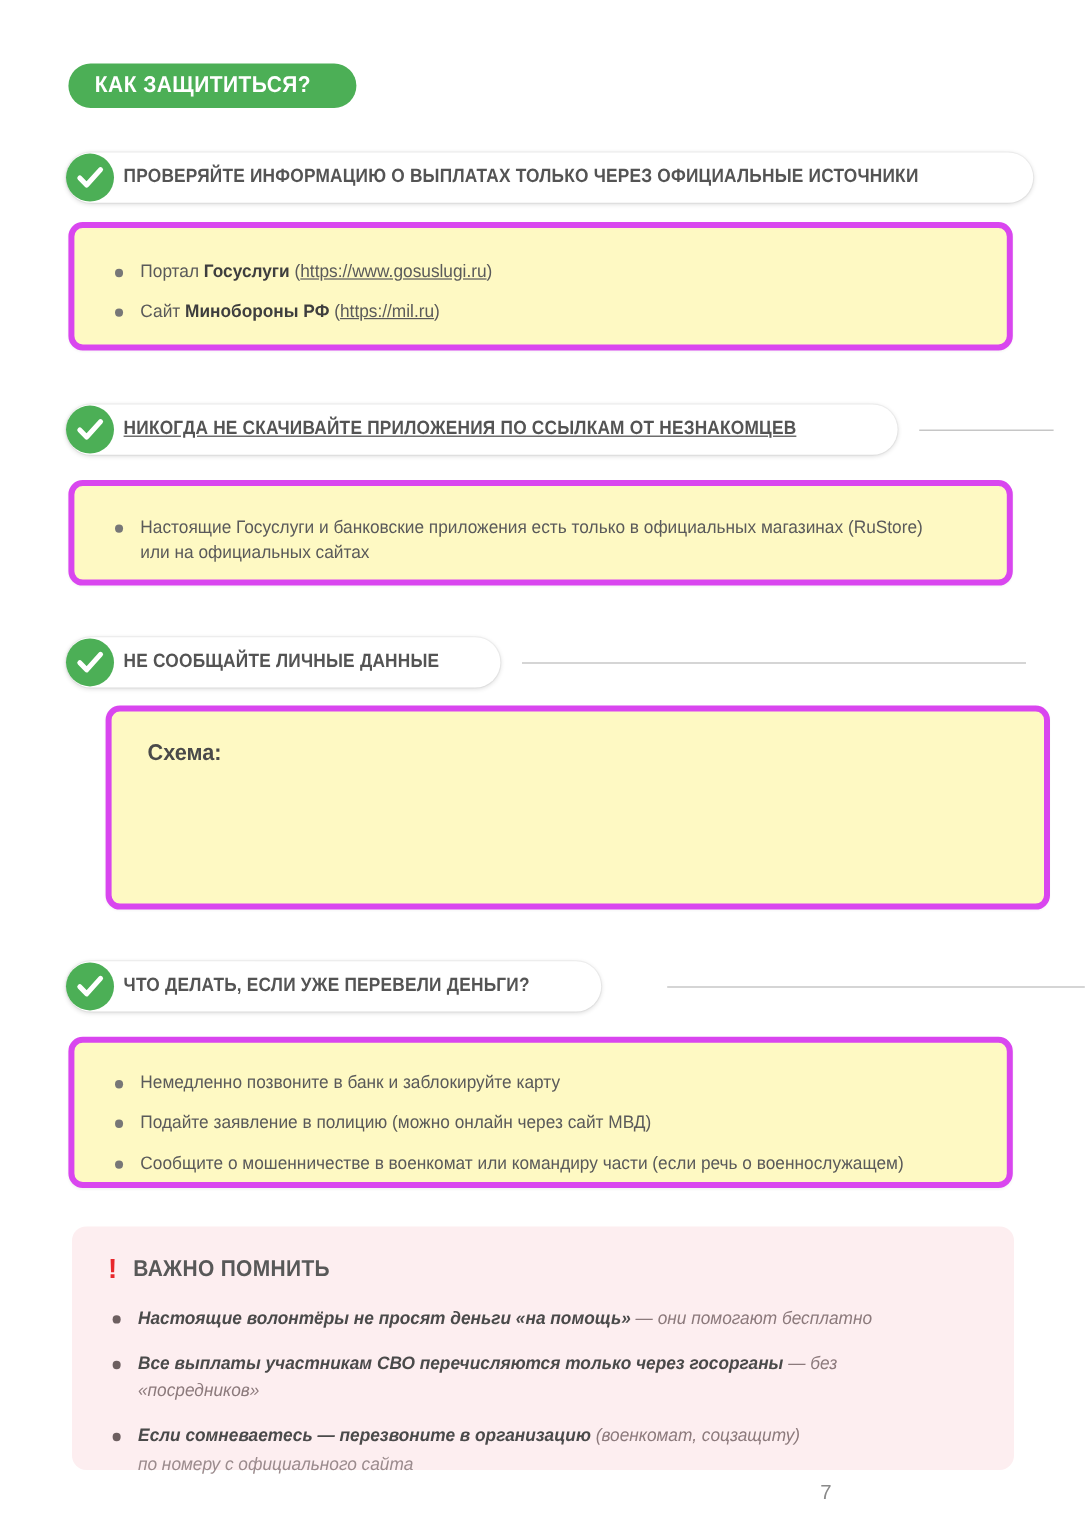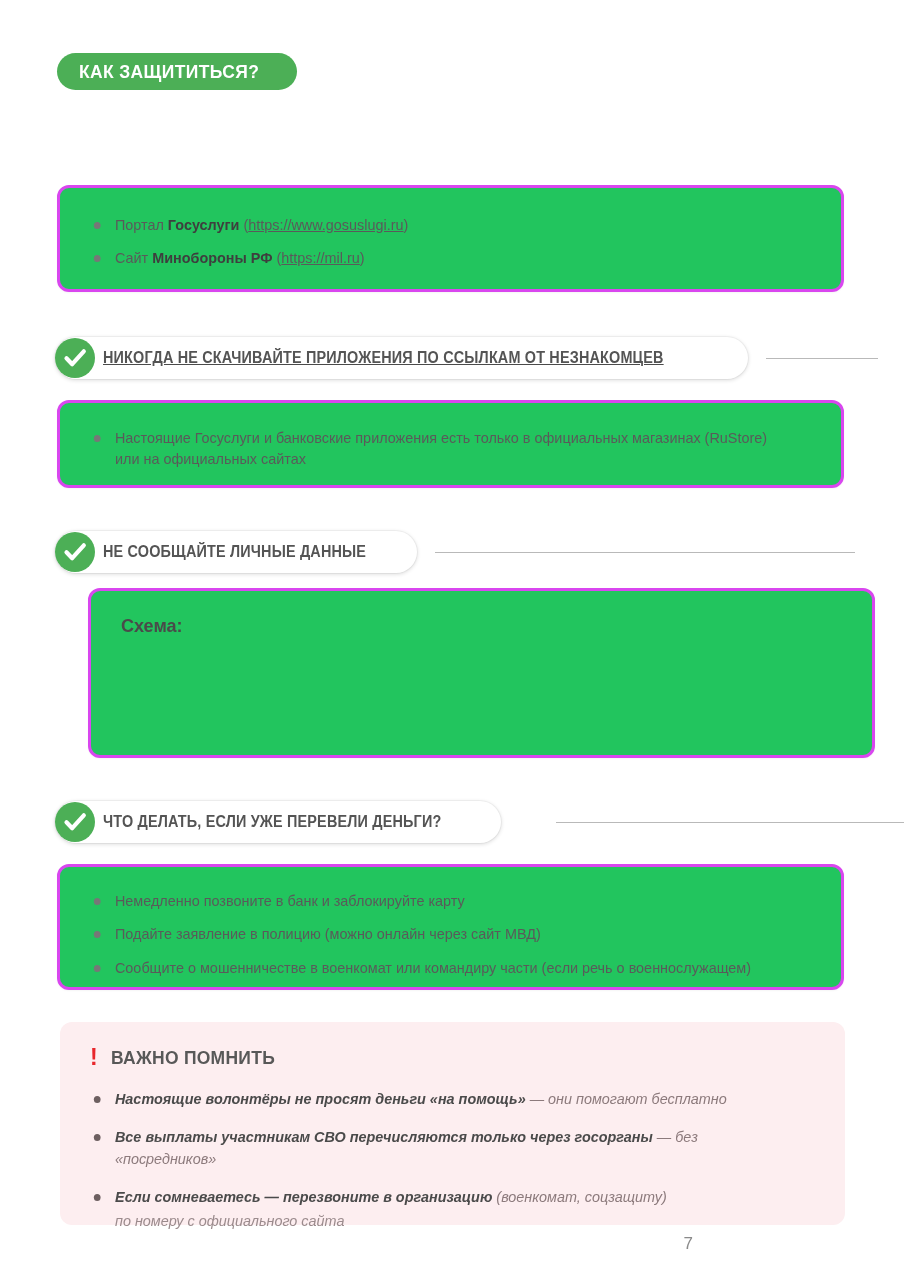--- a/index.html
+++ b/index.html
@@ -96,22 +96,22 @@
     height: 1px;
     background: #b9b9b9;
     margin-left: 18px;
     z-index: 1;
   }
 
   
   .card {
     position: absolute;
     left: 57px;
-    background: #22c55e;
-    border: 3px solid #d946ef;
+    background: #fef9c3;
+    border: 5px solid #d946ef;
     border-radius: 12px;
     box-shadow: 0 1px 2px rgba(0,0,0,0.04);
   }
 
   .card-title {
     font-size: 19px;
     font-weight: bold;
     color: #4a4a4a;
     margin-bottom: 16px;
     transform: scaleX(0.95);
@@ -211,20 +211,30 @@
 </style>
 </head>
 <body>
 
 <div class="page">
 
   <div class="title-pill">
     <span class="title-pill-text">КАК ЗАЩИТИТЬСЯ?</span>
   </div>
 
+  <div class="section-head" style="top:127px;">
+    <div class="head-pill">
+      <span class="check-badge">
+        <svg width="40" height="40" viewBox="0 0 40 40" aria-hidden="true">
+          <path d="M11.5 20.3 L17.2 26.2 L28.8 13.3" fill="none" stroke="#ffffff" stroke-width="4.2" stroke-linecap="round" stroke-linejoin="round"></path>
+        </svg>
+      </span>
+      <span class="head-text">ПРОВЕРЯЙТЕ ИНФОРМАЦИЮ О ВЫПЛАТАХ ТОЛЬКО ЧЕРЕЗ ОФИЦИАЛЬНЫЕ ИСТОЧНИКИ</span>
+    </div>
+  </div>
 
   <div class="card" style="top:185px; width:787px; height:107px; padding:26px 30px;">
     <ul class="bullets">
       <li><span>Портал </span><span class="b">Госуслуги</span><span> (</span><span class="lnk">https://www.gosuslugi.ru</span><span>)</span></li>
       <li><span>Сайт </span><span class="b">Минобороны РФ</span><span> (</span><span class="lnk">https://mil.ru</span><span>)</span></li>
     </ul>
   </div>
 
   <div class="section-head" style="top:337px;text-decoration:underline;">
     <div class="head-pill">

